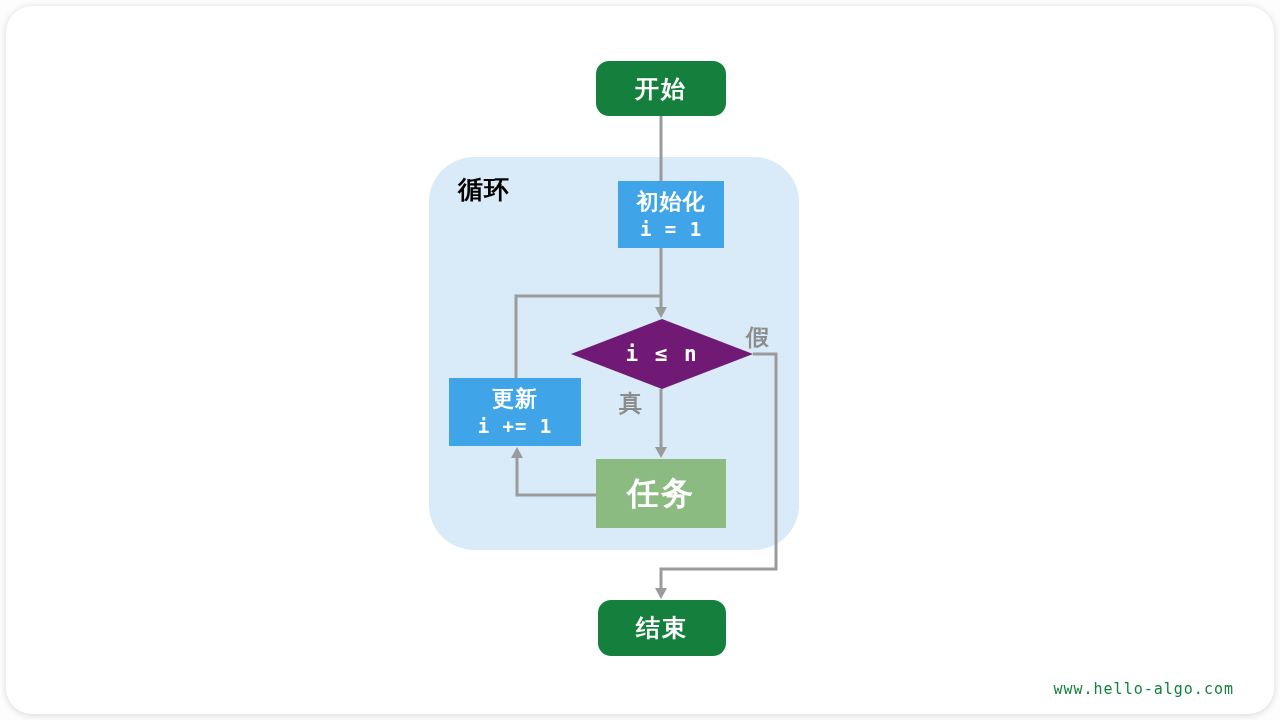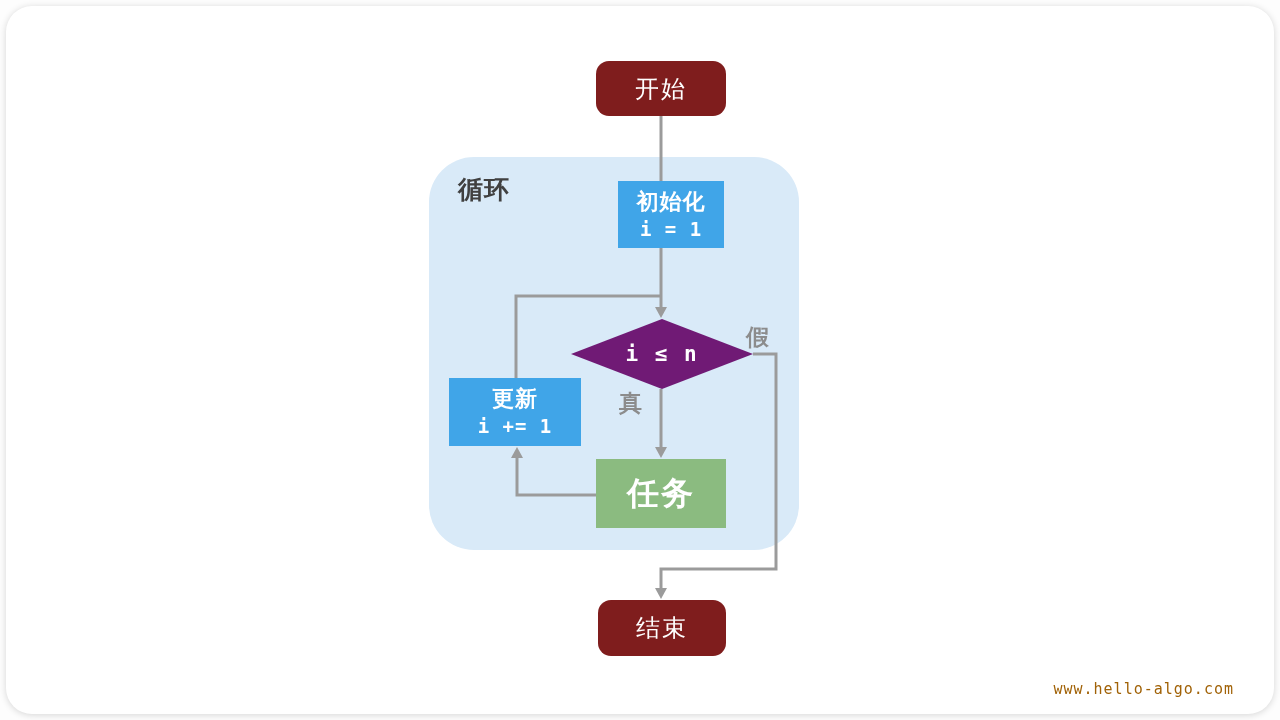--- a/index.html
+++ b/index.html
@@ -28,21 +28,21 @@
     width: 370px; height: 393px;
     background: #D9EAF8;
     border-radius: 45px;
   }
 
   .loop-label {
     position: absolute;
     left: 452px; top: 167px;
     font-size: 25px;
     font-weight: bold;
-    color: #404040;
+    color: #000000;
     letter-spacing: 1px;
   }
 
   
   svg.wires {
     position: absolute;
     left: 0; top: 0;
     width: 1280px; height: 720px;
   }
   .wire { stroke: #9B9B9B; stroke-width: 3; fill: none; }
@@ -52,24 +52,24 @@
   .node {
     position: absolute;
     display: flex;
     flex-direction: column;
     align-items: center;
     justify-content: center;
     color: #ffffff;
     text-align: center;
   }
   .terminal {
-    background: #7f1d1d;
+    background: #15803d;
     border-radius: 13px;
     font-size: 24px;
-    font-weight: normal;
+    font-weight: bold;
     letter-spacing: 2px;
   }
   .process { background: #40A5E8; }
   .task-node { background: #8BBB80; font-size: 32px; font-weight: bold; letter-spacing: 2px; }
 
   .node .cjk  { font-size: 22px; font-weight: bold; line-height: 29px; letter-spacing: 1px; }
   .node .code {
     font-family: "DejaVu Sans Mono", "Liberation Mono", monospace;
     font-size: 19px; font-weight: bold; line-height: 27px; letter-spacing: 1px; text-align: right;
   }
@@ -101,21 +101,21 @@
     color: #8C8C8C;
   }
   #label-true  { left: 613px; top: 382px; }
   #label-false { left: 740px; top: 316px; }
 
   .watermark {
     position: absolute;
     right: 40px; bottom: 16px;
     font-family: "DejaVu Sans Mono", "Liberation Mono", monospace;
     font-size: 15px;
-    color: #a16207;
+    color: #15803d;
     letter-spacing: 1px;
   }
 </style>
 </head>
 <body>
 
 <div class="stage">
   <div class="card">
 
     <div class="loop-box"></div>

